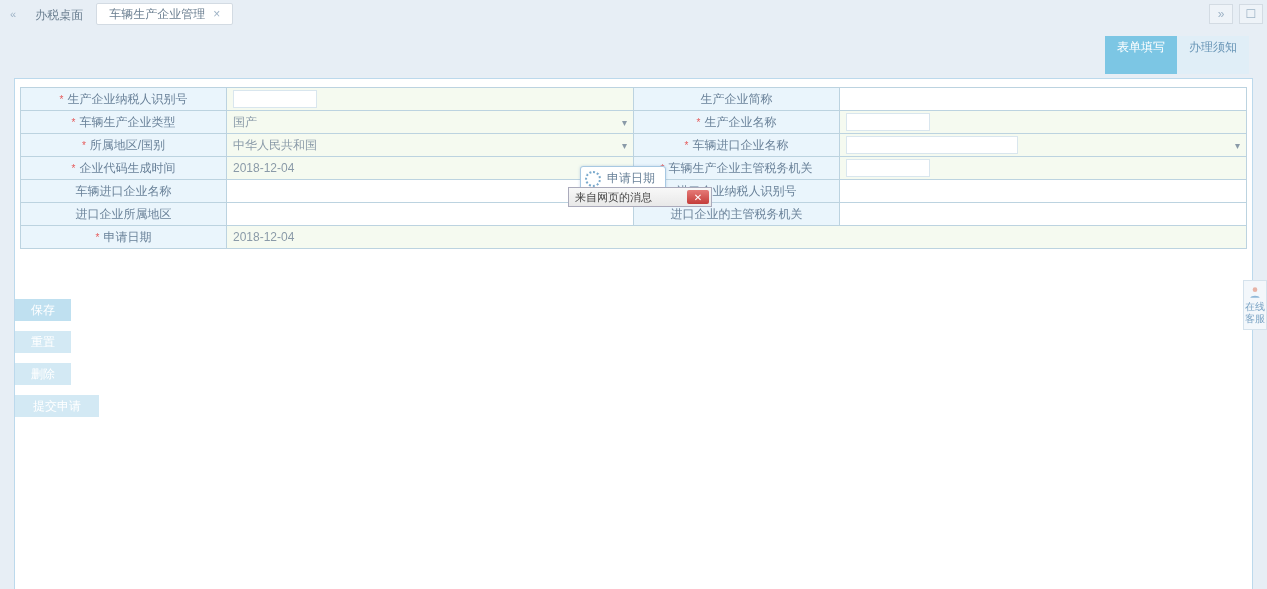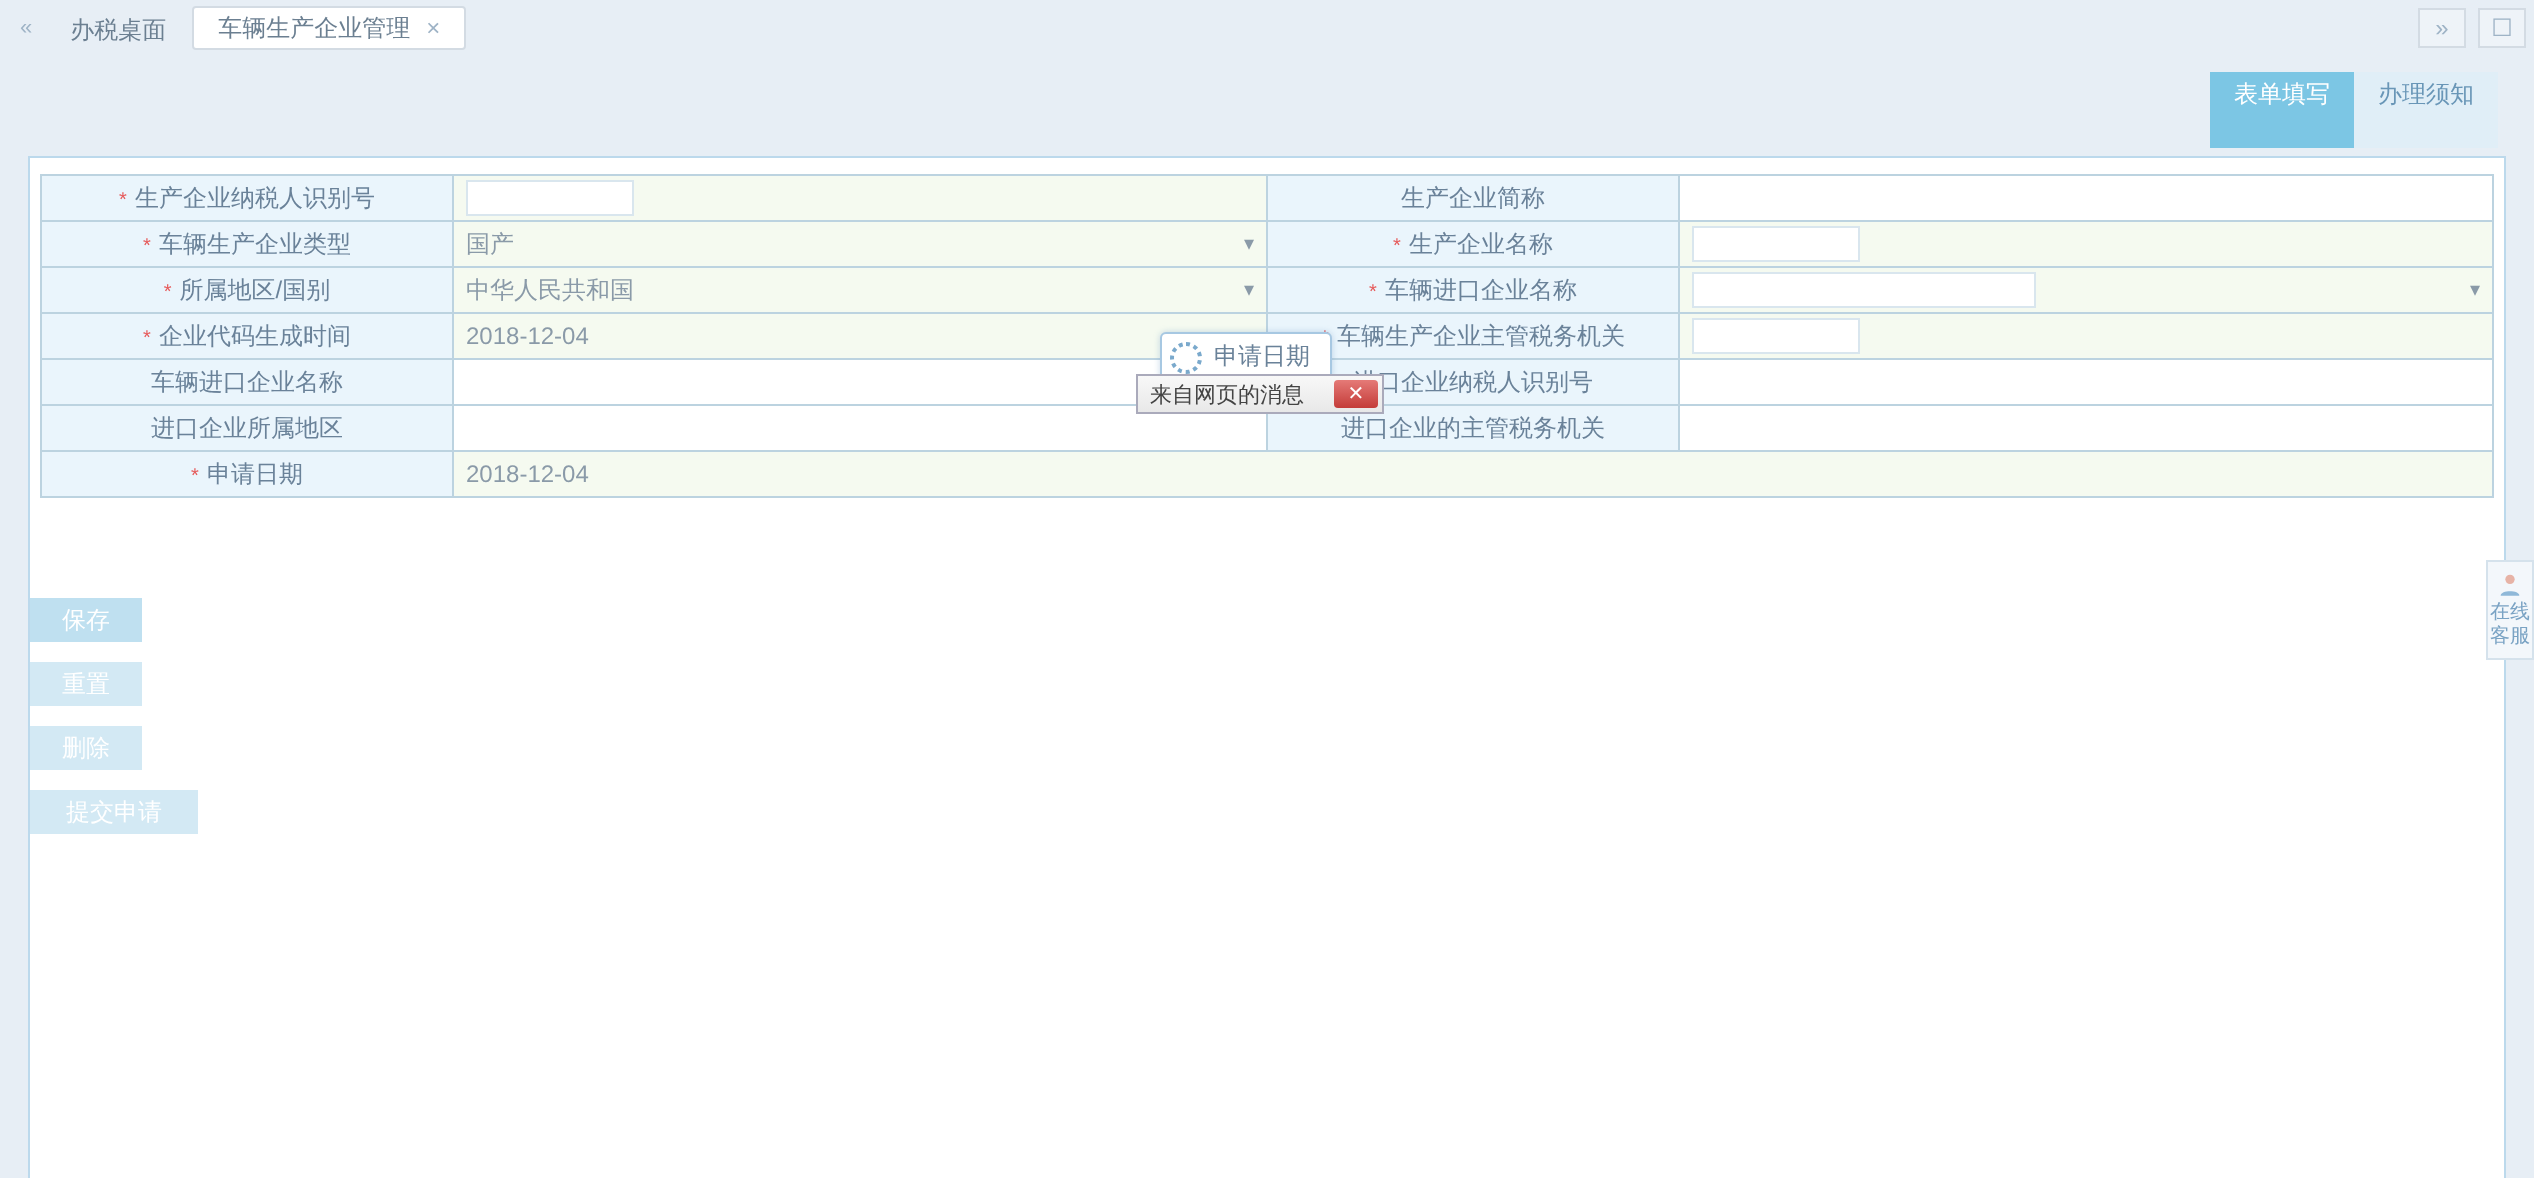--- a/index.html
+++ b/index.html
@@ -190,21 +190,21 @@
     border: 2px dotted #7aa9cc;
     border-radius: 50%;
     display: inline-block;
   }
 
   
   .ie-dialog {
     position: absolute;
     left: 568px;
     top: 187px;
-    width: 124px;
+    width: 144px;
     z-index: 20;
   }
   .ie-dialog .titlebar {
     background: linear-gradient(#f8f8f8,#e8e8e8);
     border: 1px solid #aab;
     height: 20px;
     display: flex;
     align-items: center;
     padding: 0 2px 0 6px;
     font-size: 11px;

